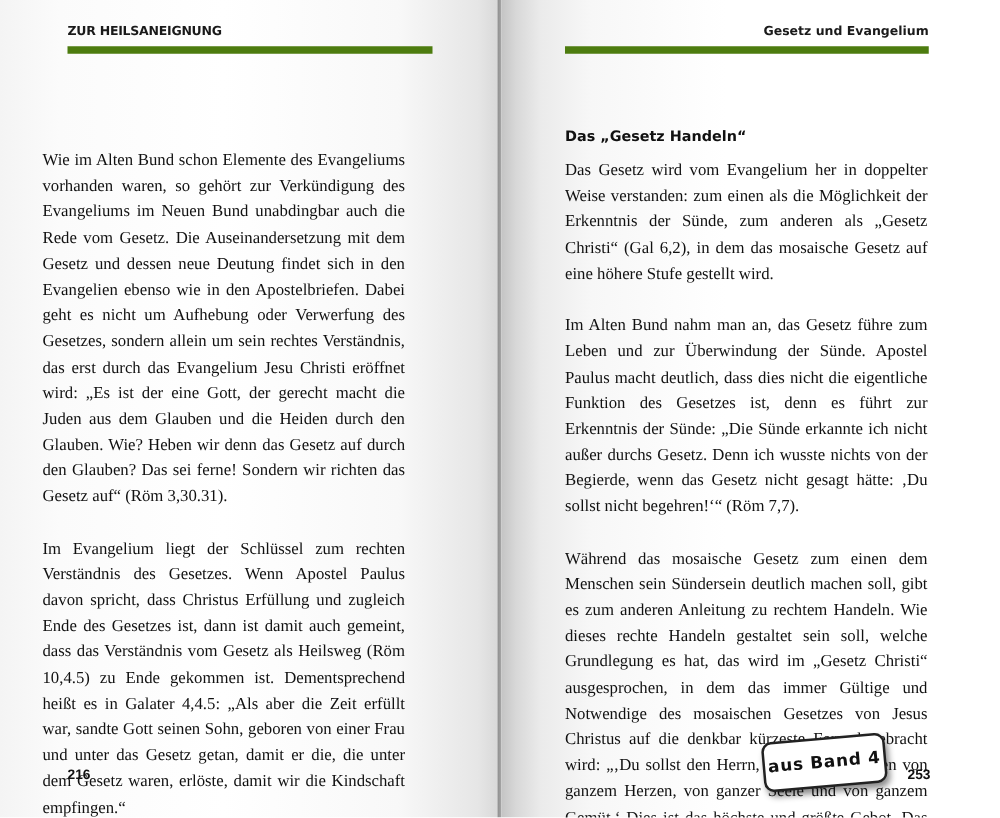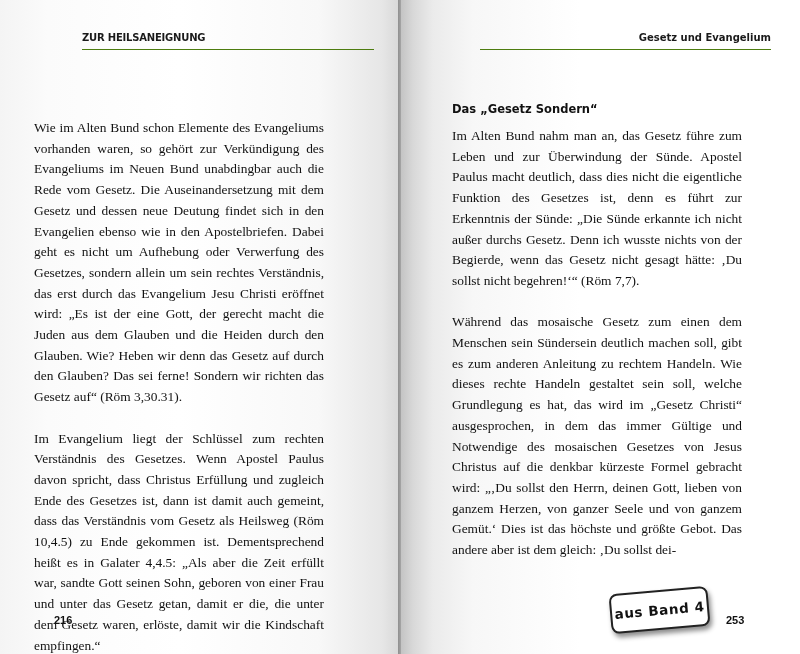--- a/index.html
+++ b/index.html
@@ -16,26 +16,25 @@
   }
   .gutter-line {
     position: absolute; left: 398px; top: 0; width: 3px; height: 654px;
     background: linear-gradient(to right, #8e8e8e, #a6a6a6);
   }
   .page-right {
     left: 401px; width: 399px;
     background: linear-gradient(to right, #c4c4c4 0%, #d8d8d8 3%, #ebebeb 8%, #f7f7f7 18%, #ffffff 45%, #ffffff 100%);
   }
   .running-head {
-    position: absolute; top: 32px;
+    position: absolute; top: 20px;
     font-family: "DejaVu Sans", sans-serif; font-size: 10px; font-weight: bold;
     color: #1a1a1a;
-    border-bottom: 1px solid #4d7c0f;
+    border-bottom: 6px solid #4d7c0f;
     padding-bottom: 6px;
-    margin-left: 28px;
   }
   .rh-left { left: 54px; width: 292px; letter-spacing: -0.2px; }
   .rh-right { left: 452px; width: 291px; text-align: right; font-weight: normal; font-size: 10px; }
   .rh-right span { font-weight: bold; font-size: 10px; }
   .body-text {
     position: absolute;
     font-family: "Liberation Serif", serif; font-size: 13.4px; line-height: 20.7px;
     color: #111;
     text-align: justify;
   }
@@ -73,23 +72,24 @@
 <div class="page page-right"></div>
 
 <div class="running-head rh-left">ZUR HEILSANEIGNUNG</div>
 <div class="running-head rh-right"><span>Gesetz und Evangelium</span></div>
 
 <div class="body-text body-left">
   <p>Wie im Alten Bund schon Elemente des Evangeliums vorhanden waren, so gehört zur Verkündigung des Evangeliums im Neuen Bund unabdingbar auch die Rede vom Gesetz. Die Auseinandersetzung mit dem Gesetz und dessen neue Deutung findet sich in den Evangelien ebenso wie in den Apostelbriefen. Dabei geht es nicht um Aufhebung oder Verwerfung des Gesetzes, sondern allein um sein rechtes Verständnis, das erst durch das Evangelium Jesu Christi eröffnet wird: „Es ist der eine Gott, der gerecht macht die Juden aus dem Glauben und die Heiden durch den Glauben. Wie? Heben wir denn das Gesetz auf durch den Glauben? Das sei ferne! Sondern wir richten das Gesetz auf“ (Röm 3,30.31).</p>
   <p>Im Evangelium liegt der Schlüssel zum rechten Verständnis des Gesetzes. Wenn Apostel Paulus davon spricht, dass Christus Erfüllung und zugleich Ende des Gesetzes ist, dann ist damit auch gemeint, dass das Verständnis vom Gesetz als Heilsweg (Röm 10,4.5) zu Ende gekommen ist. Dementsprechend heißt es in Galater 4,4.5: „Als aber die Zeit erfüllt war, sandte Gott seinen Sohn, geboren von einer Frau und unter das Gesetz getan, damit er die, die unter dem Gesetz waren, erlöste, damit wir die Kindschaft empfingen.“</p>
 </div>
 
-<div class="section-heading">Das „Gesetz Sondern“</div>
+<div class="section-heading">Das „Gesetz Handeln“</div>
 
 <div class="body-text body-right">
+  <p>Das Gesetz wird vom Evangelium her in doppelter Weise verstanden: zum einen als die Möglichkeit der Erkenntnis der Sünde, zum anderen als „Gesetz Christi“ (Gal 6,2), in dem das mosaische Gesetz auf eine höhere Stufe gestellt wird.</p>
   <p>Im Alten Bund nahm man an, das Gesetz führe zum Leben und zur Überwindung der Sünde. Apostel Paulus macht deutlich, dass dies nicht die eigentliche Funktion des Gesetzes ist, denn es führt zur Erkenntnis der Sünde: „Die Sünde erkannte ich nicht außer durchs Gesetz. Denn ich wusste nichts von der Begierde, wenn das Gesetz nicht gesagt hätte: ‚Du sollst nicht begehren!‘“ (Röm 7,7).</p>
   <p>Während das mosaische Gesetz zum einen dem Menschen sein Sündersein deutlich machen soll, gibt es zum anderen Anleitung zu rechtem Handeln. Wie dieses rechte Handeln gestaltet sein soll, welche Grundlegung es hat, das wird im „Gesetz Christi“ ausgesprochen, in dem das immer Gültige und Notwendige des mosaischen Gesetzes von Jesus Christus auf die denkbar kürzeste Formel gebracht wird: „‚Du sollst den Herrn, deinen Gott, lieben von ganzem Herzen, von ganzer Seele und von ganzem Gemüt.‘ Dies ist das höchste und größte Gebot. Das andere aber ist dem gleich: ‚Du sollst dei-</p>
 </div>
 
 <div class="folio folio-left">216</div>
 <div class="folio folio-right">253</div>
 
 <div class="band-badge">
   <span>aus Band 4</span>
 </div>

